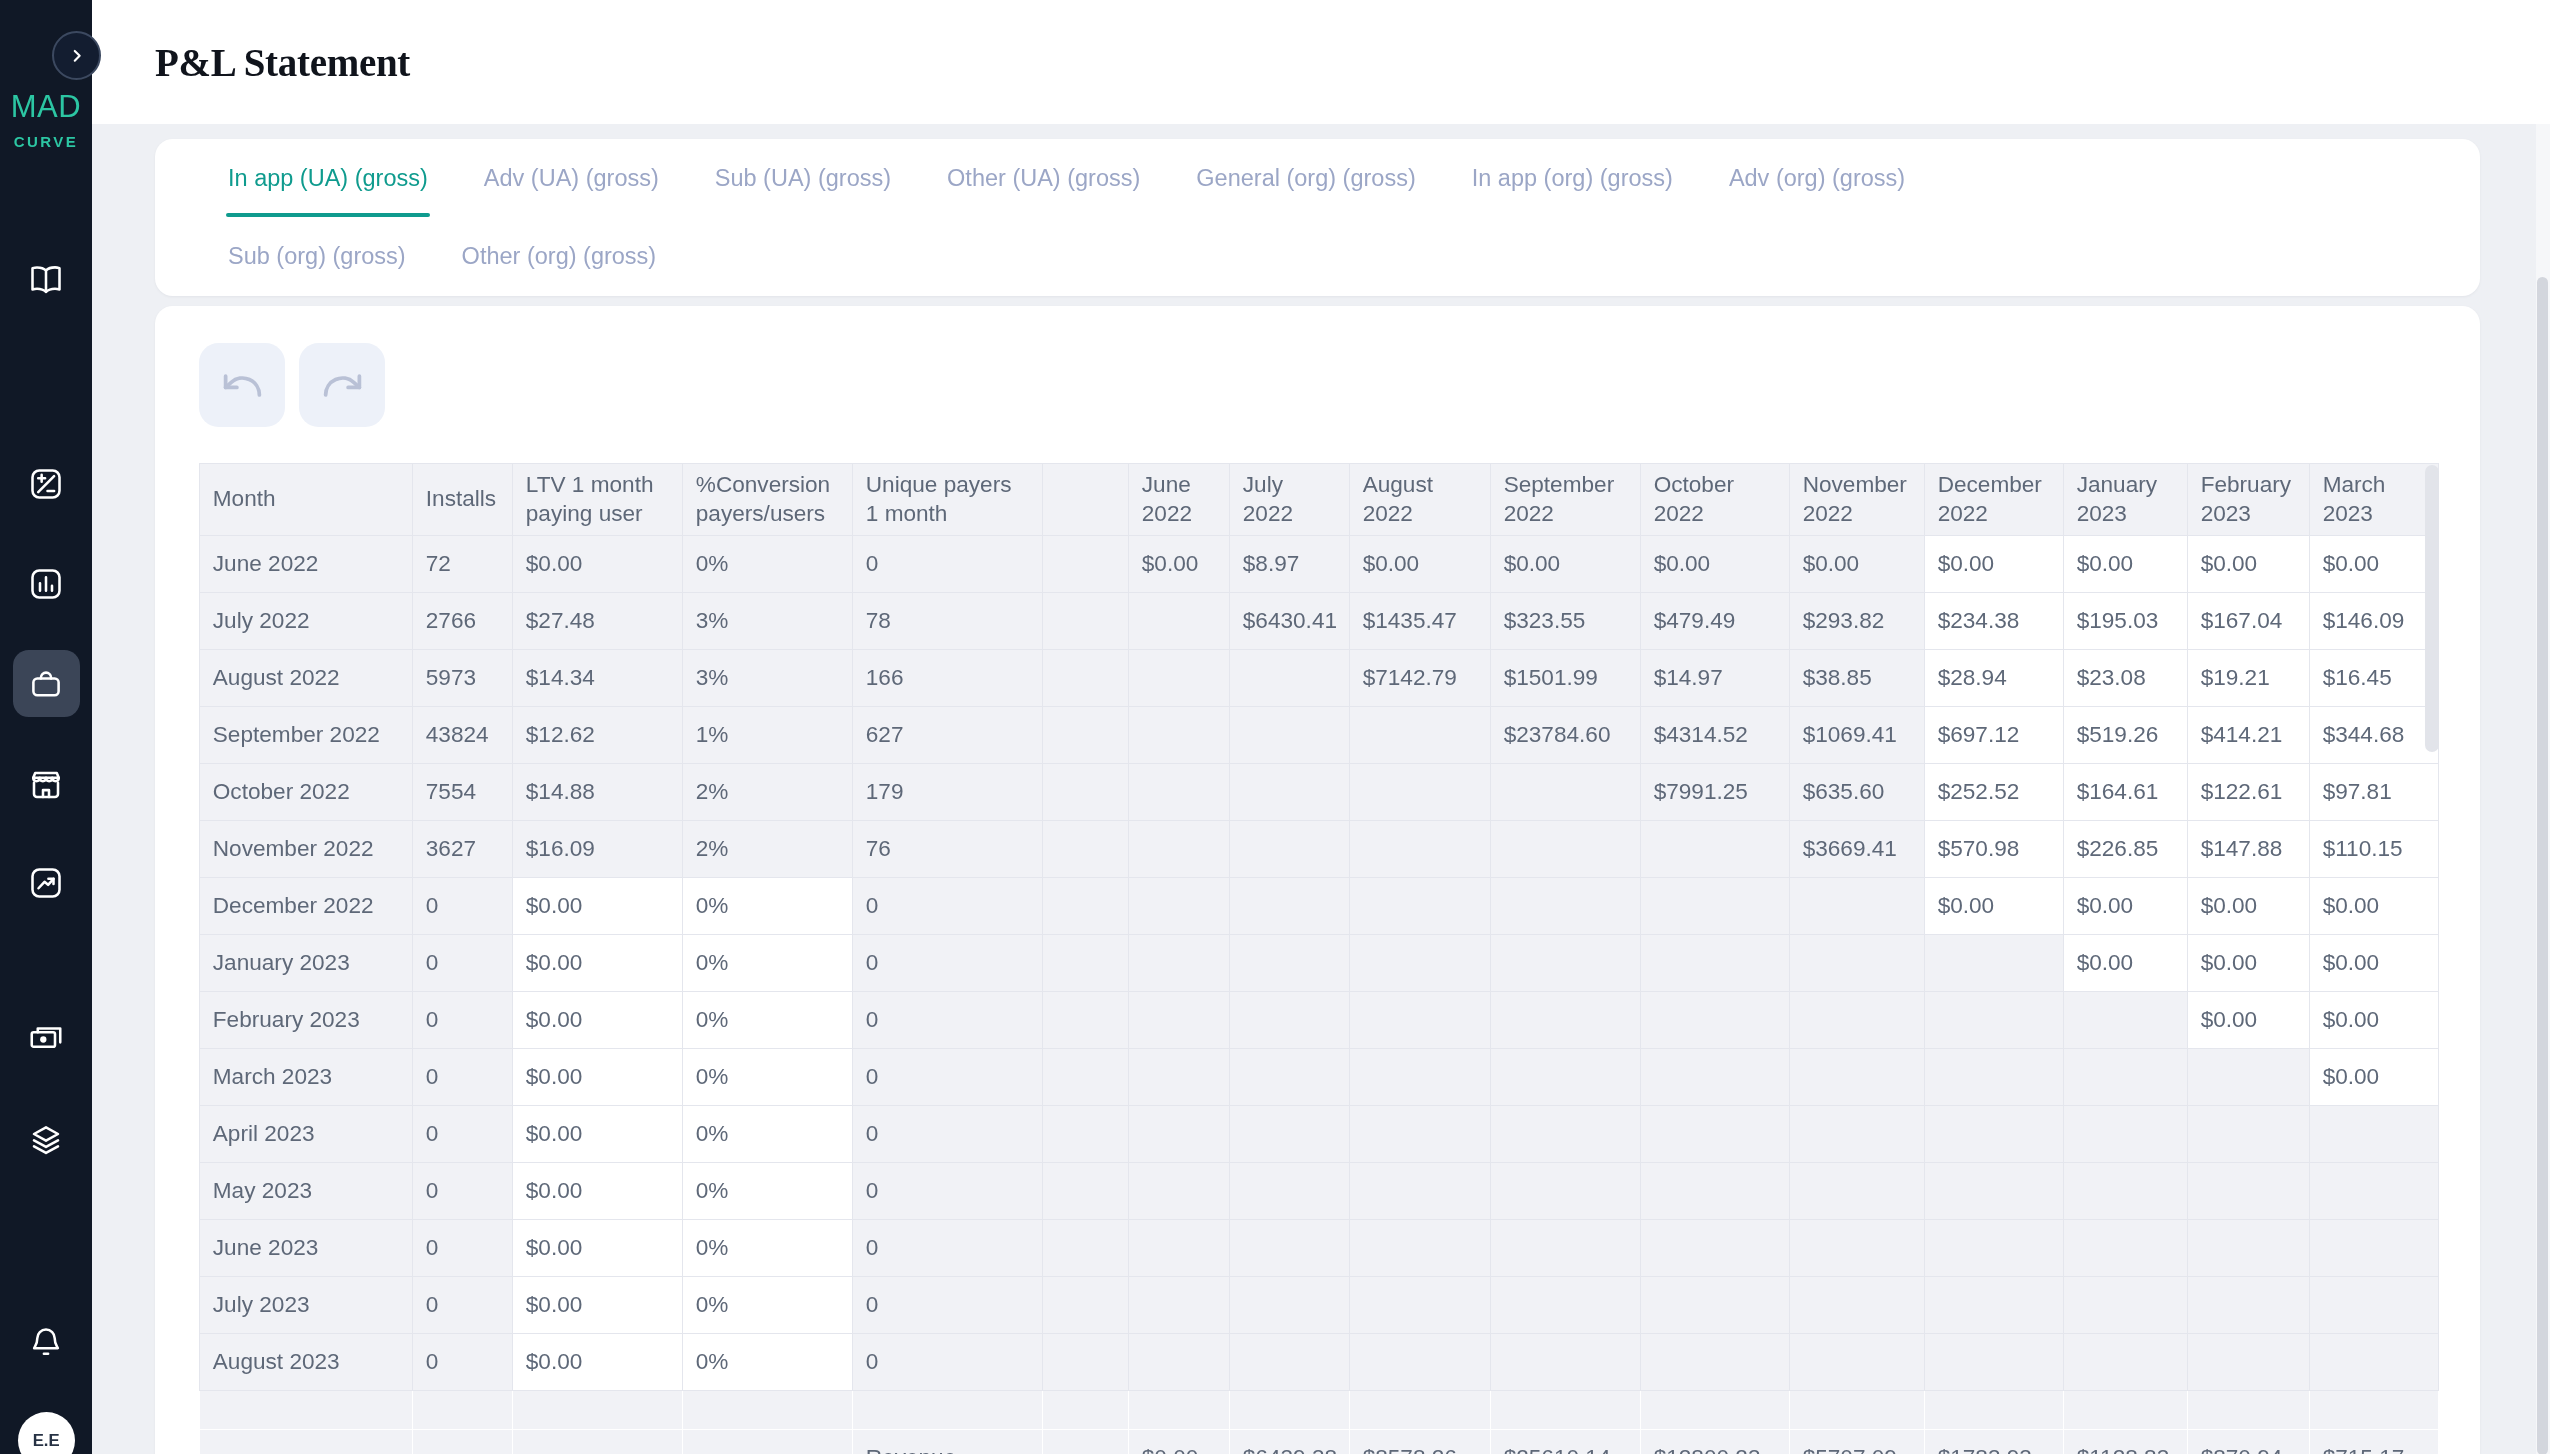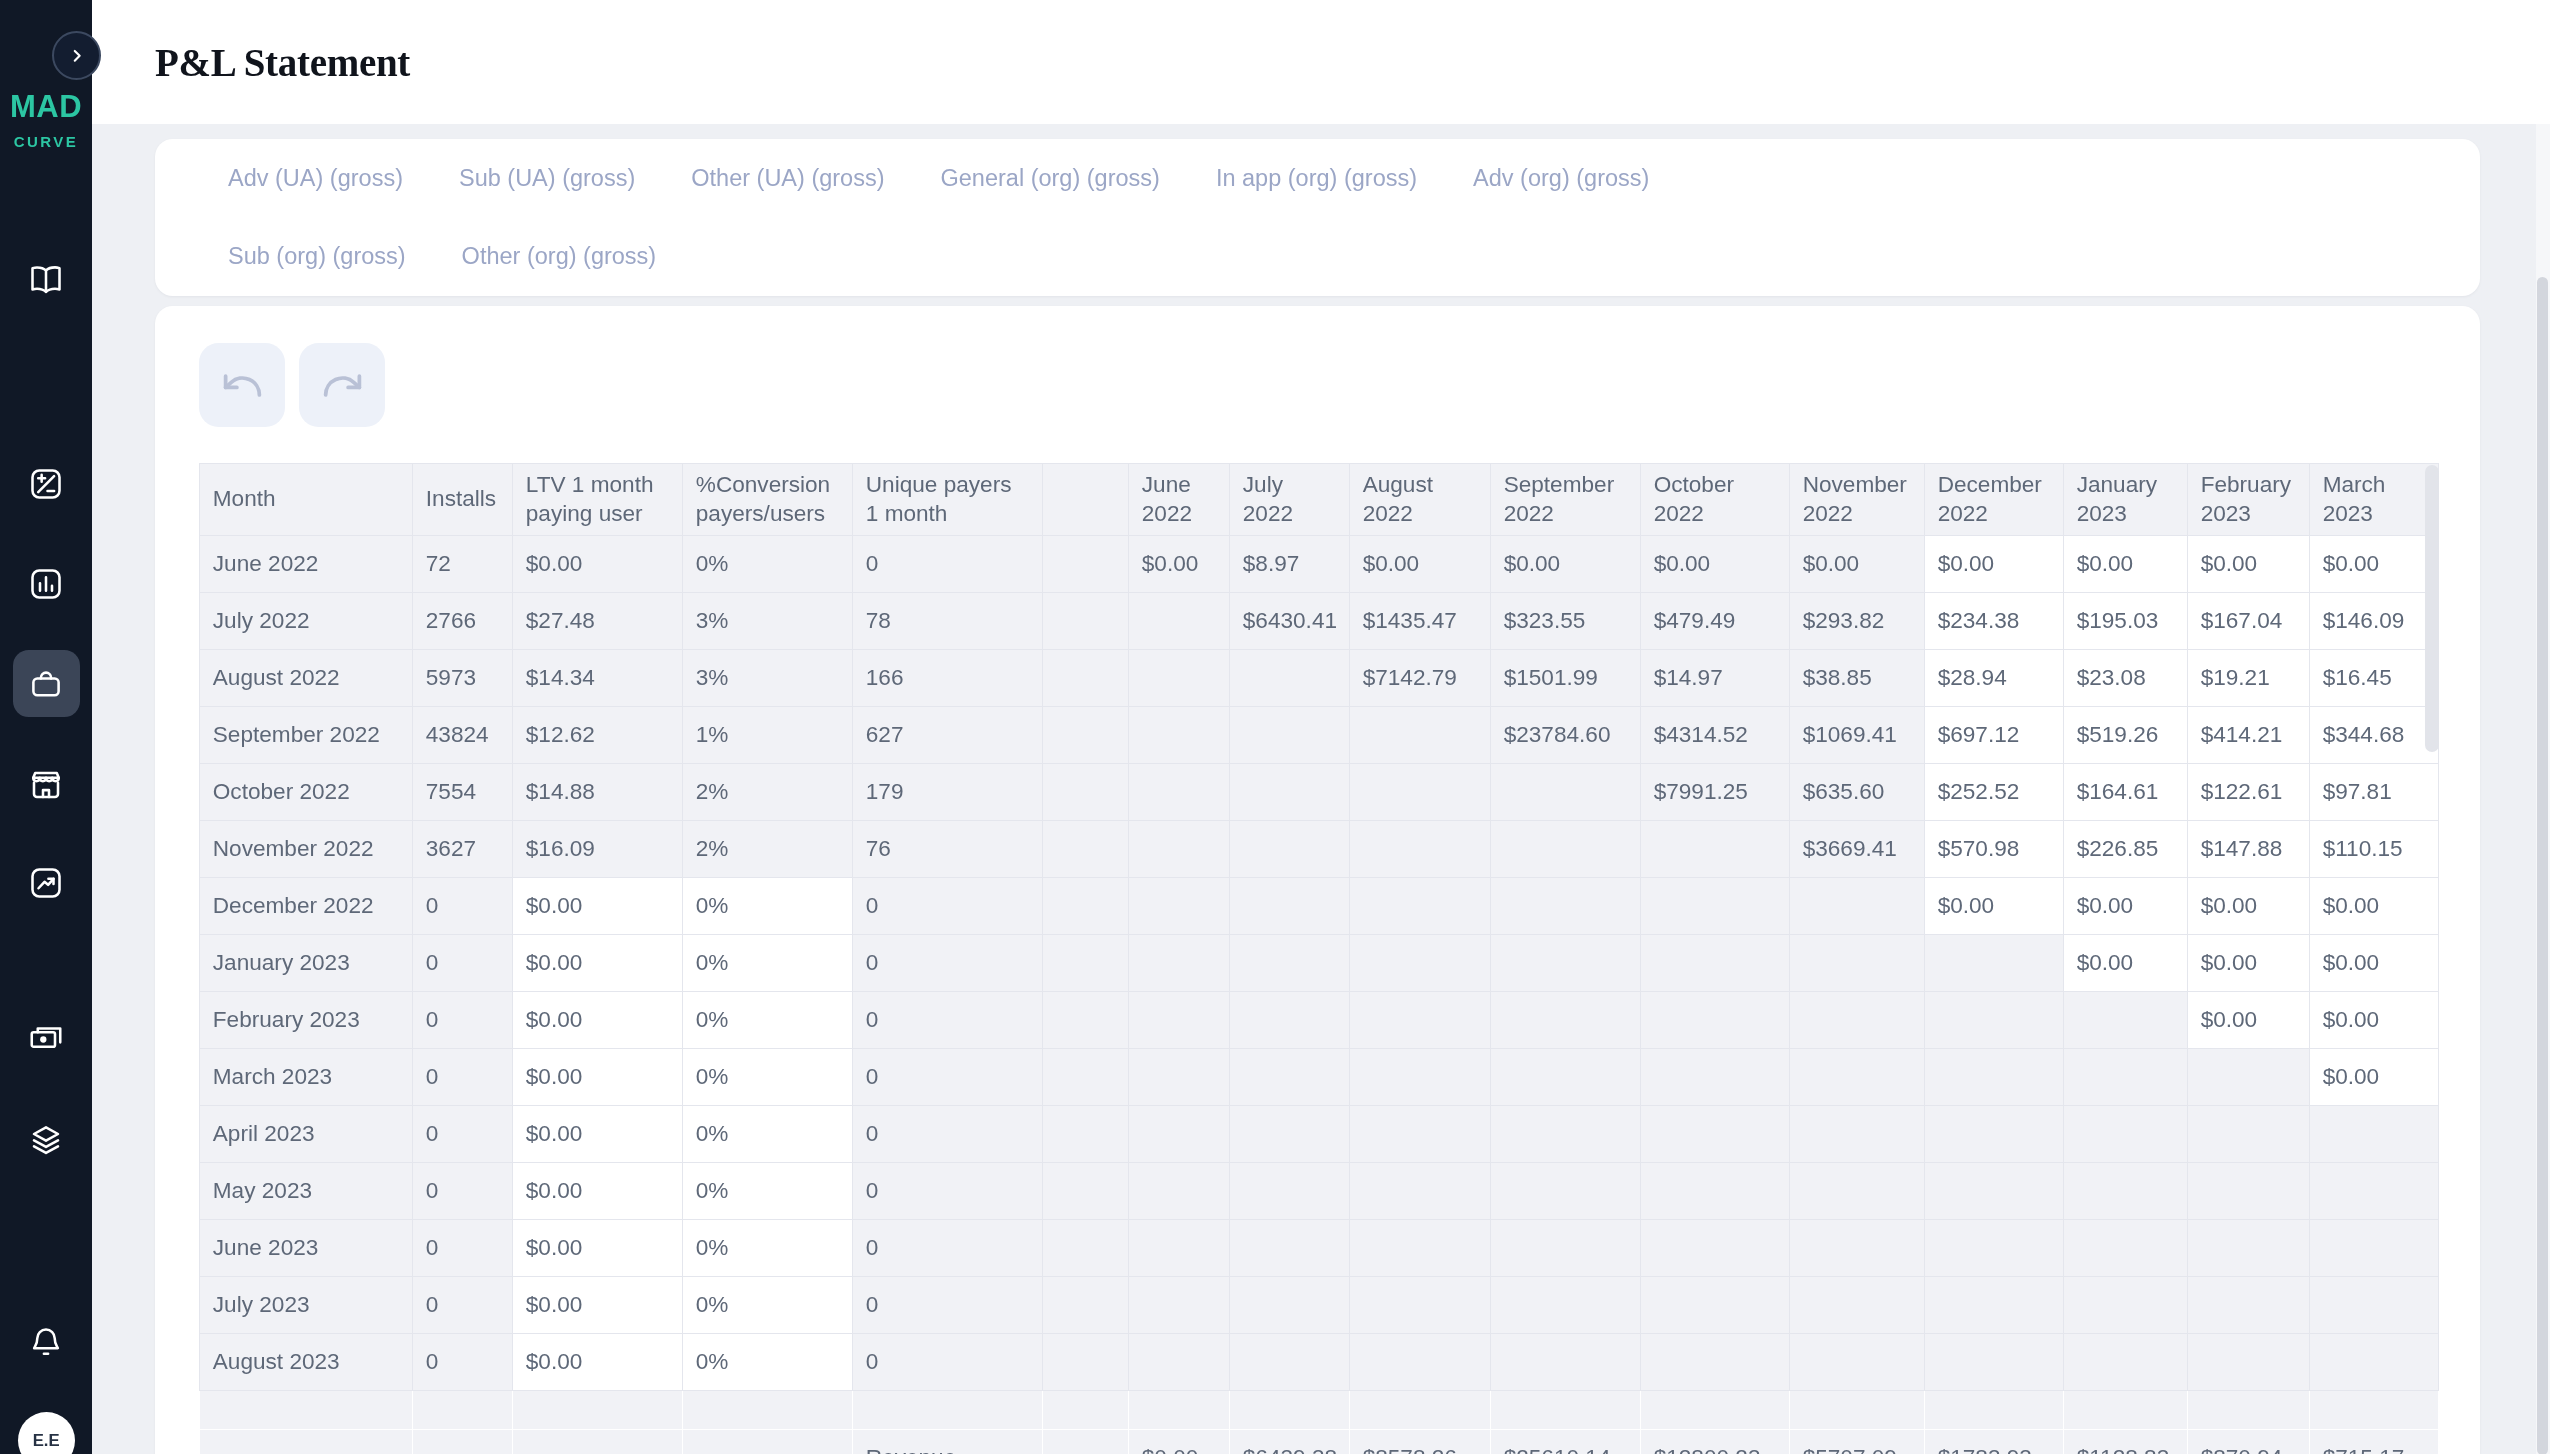--- a/index.html
+++ b/index.html
@@ -5,21 +5,21 @@
   * { margin:0; padding:0; box-sizing:border-box; }
   html,body { width:2550px; height:1455px; overflow:hidden; }
   body {
     position:relative;
     background:#eef0f4;
     font-family:"Liberation Sans", sans-serif;
   }
   
   .sidebar { position:absolute; left:0; top:0; width:92px; height:1455px; background:#101826; z-index:5; }
   .logo { position:absolute; top:91px; left:0; width:92px; text-align:center; color:#2cc6a3; }
-  .logo-mad { font-size:31px; font-weight:700; letter-spacing:0.5px; line-height:1; }
+  .logo-mad { font-size:31px; font-weight:400; letter-spacing:0.5px; line-height:1; }
   .logo-curve { font-size:15px; font-weight:700; letter-spacing:2.5px; line-height:1; margin-top:12px; }
   .toggle-btn { position:absolute; left:52px; top:31px; width:49px; height:49px; border-radius:50%;
     background:#131d30; border:2px solid #3c4960; display:flex; align-items:center; justify-content:center; z-index:6; cursor:pointer; }
   .nav-item { position:absolute; left:12.8px; width:67px; height:67px; display:flex; align-items:center; justify-content:center; border-radius:15.7px; cursor:pointer; }
   .nav-item.active { background:#3b4557; }
   .nav-item svg { stroke:#fff; fill:none; stroke-width:1.7; stroke-linecap:round; stroke-linejoin:round; width:36px; height:36px; }
   .avatar { position:absolute; left:17.7px; top:1412px; width:57px; height:57px; border-radius:50%;
     background:#fff; color:#273244; display:flex; align-items:center; justify-content:center;
     font-size:16.7px; font-weight:700; z-index:6; cursor:pointer; }
   
@@ -134,20 +134,21 @@
       <path d="m9.5 6 6 6-6 6"></path>
     </svg>
 </div>
 
 <header class="topbar">
   <h1 class="page-title">P&amp;L Statement</h1>
 </header>
 
 <section class="tabs-card">
   <div class="tab-row" id="tab-row-1">
+      <div class="tab active">In app (UA) (gross)</div>
       <div class="tab">Adv (UA) (gross)</div>
       <div class="tab">Sub (UA) (gross)</div>
       <div class="tab">Other (UA) (gross)</div>
       <div class="tab">General (org) (gross)</div>
       <div class="tab">In app (org) (gross)</div>
       <div class="tab">Adv (org) (gross)</div>
     </div>
   <div class="tab-row" id="tab-row-2">
       <div class="tab">Sub (org) (gross)</div>
       <div class="tab">Other (org) (gross)</div>

